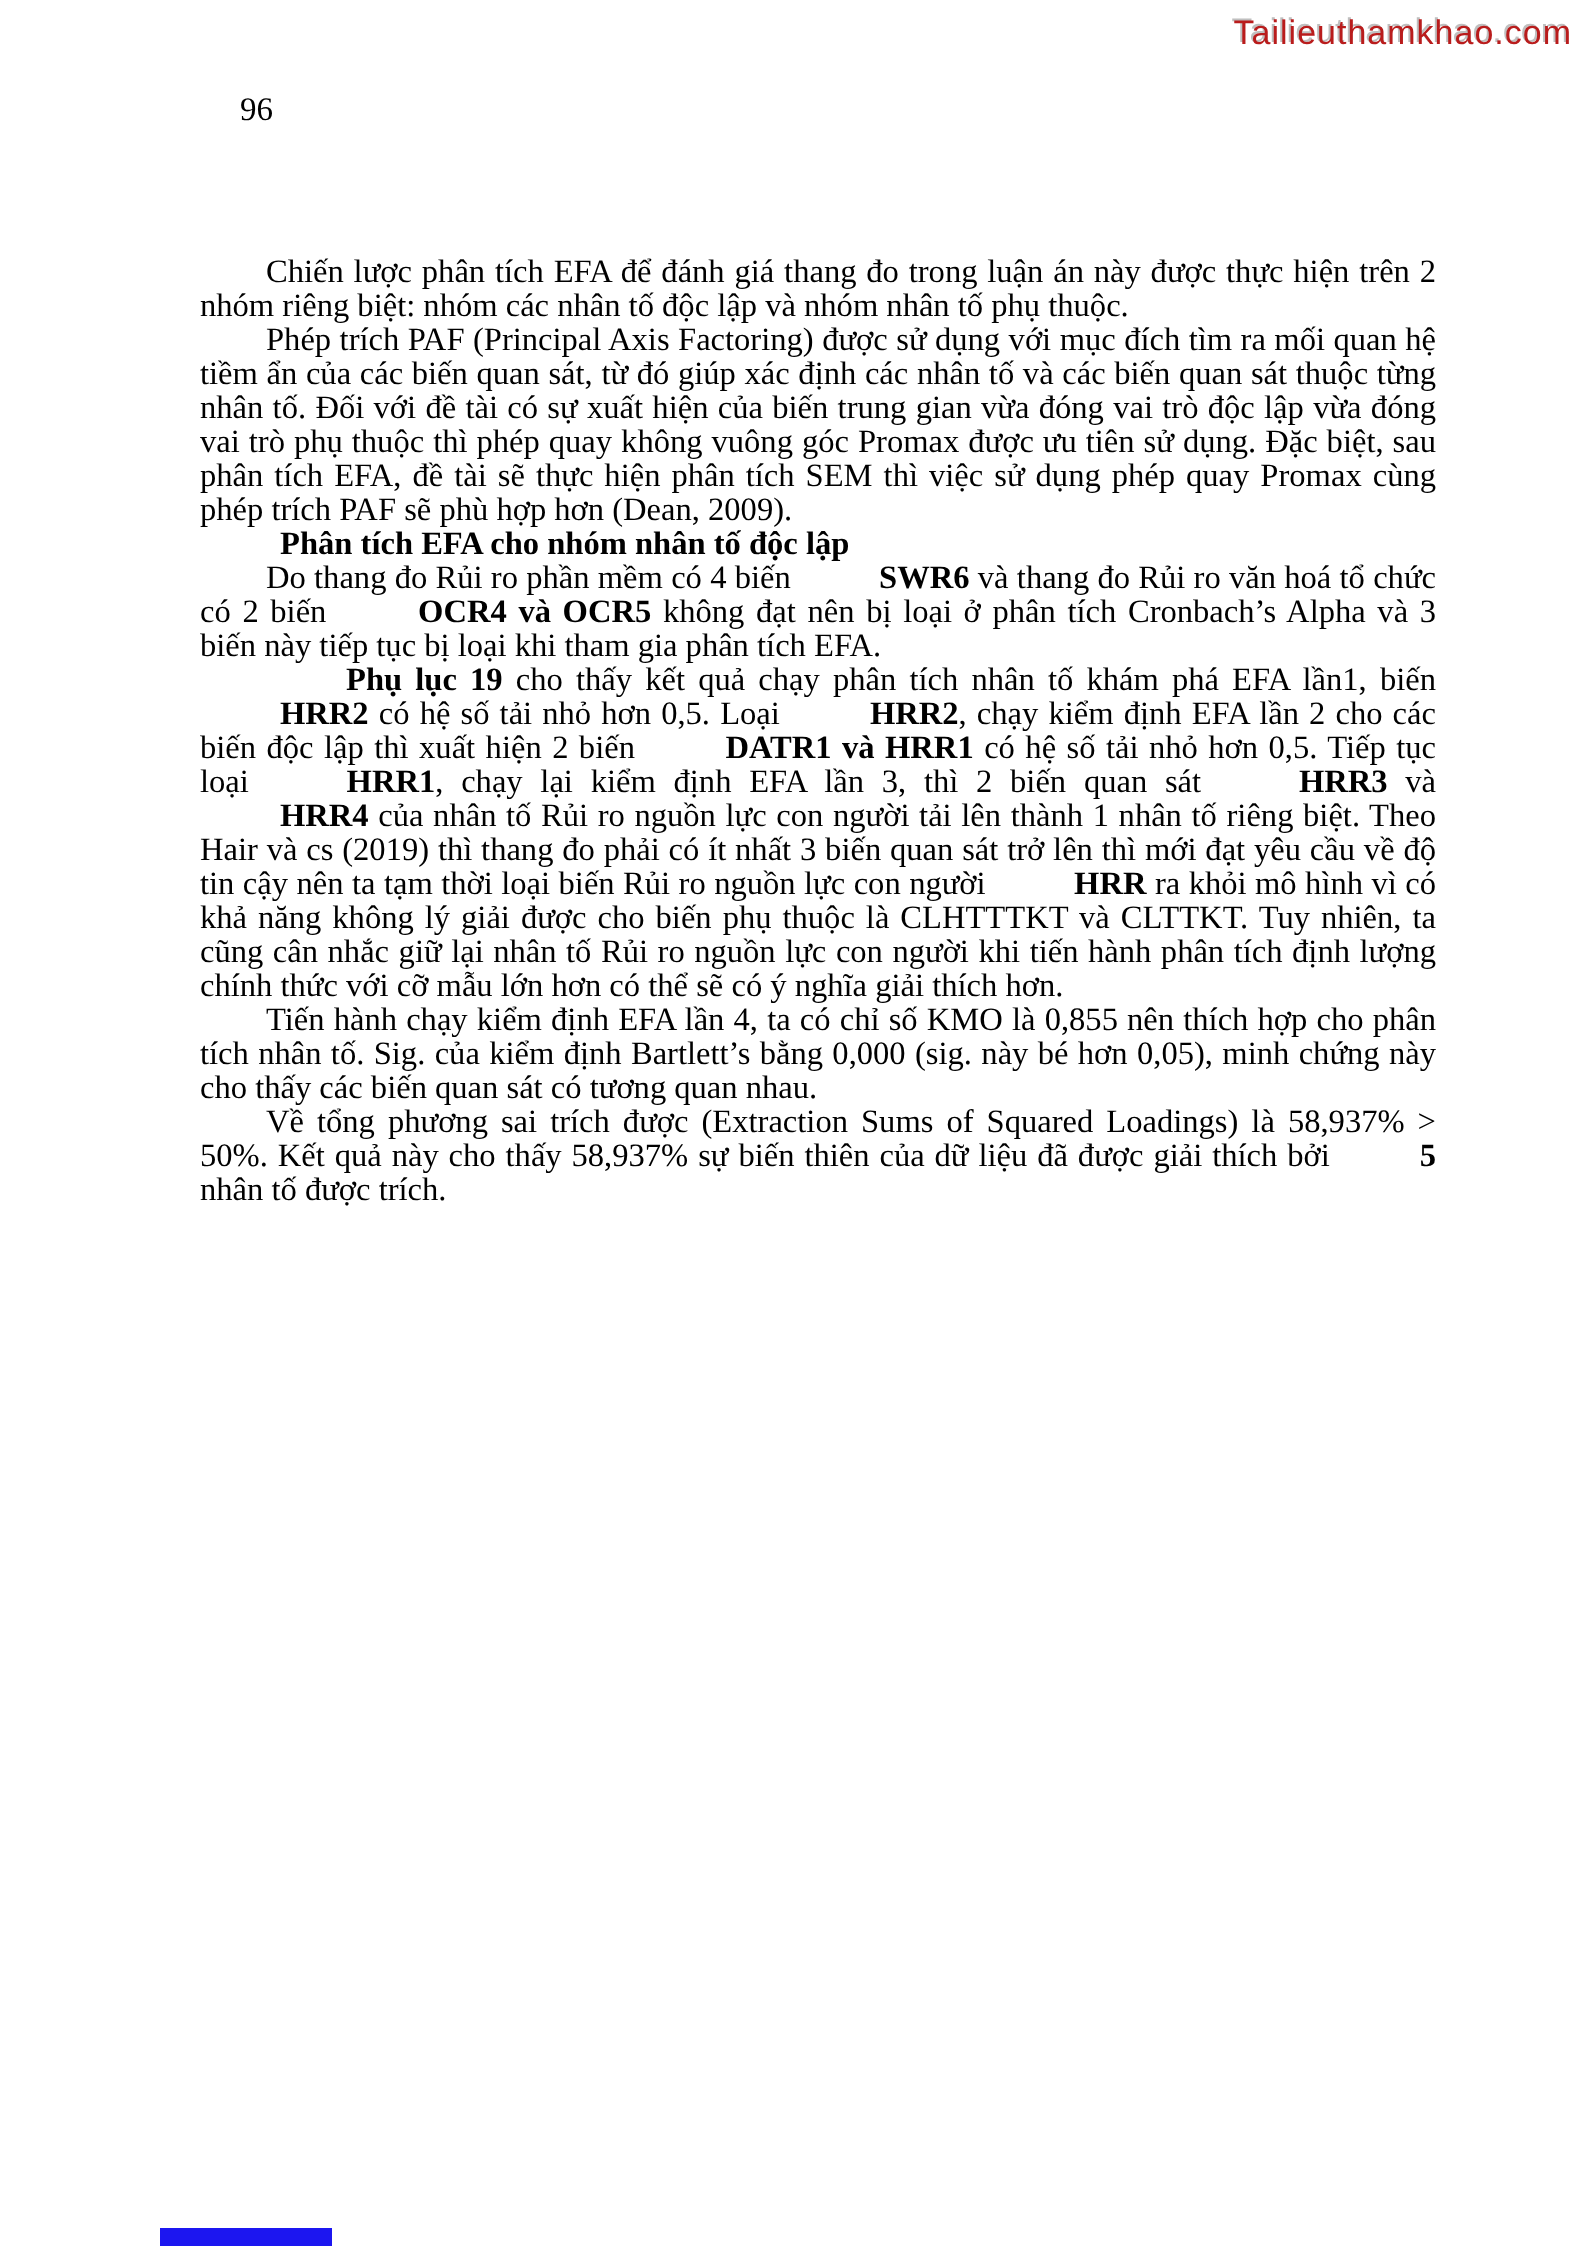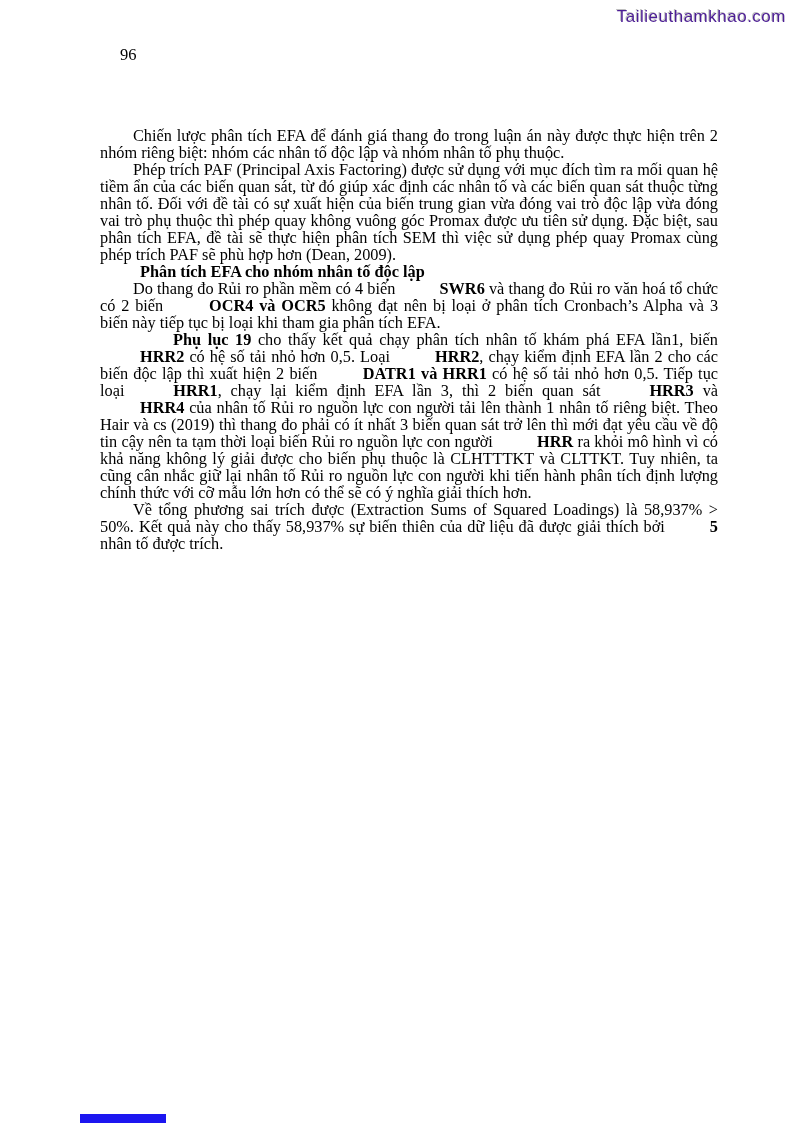--- a/index.html
+++ b/index.html
@@ -67,27 +67,28 @@
     bottom: 0;
     width: 86px;
     height: 9px;
     background: #1c16f0;
   }
 </style>
 </head>
 <body>
 
 <div class="page">
-  <div class="watermark" style="color: #4c1d95;">Tailieuthamkhao.com</div>
+  <div class="watermark" style="color: #b91c1c;">Tailieuthamkhao.com</div>
 
   <div class="page-number">96</div>
 
   <div class="content" id="doc-body">
       <p class="body-para"><span>Chiến lược phân tích EFA để đánh giá thang đo trong luận án này được thực hiện trên 2 nhóm riêng biệt: nhóm các nhân tố độc lập và nhóm nhân tố phụ thuộc.</span></p>
       <p class="body-para"><span>Phép trích PAF (Principal Axis Factoring) được sử dụng với mục đích tìm ra mối quan hệ tiềm ẩn của các biến quan sát, từ đó giúp xác định các nhân tố và các biến quan sát thuộc từng nhân tố. Đối với đề tài có sự xuất hiện của biến trung gian vừa đóng vai trò độc lập vừa đóng vai trò phụ thuộc thì phép quay không vuông góc Promax được ưu tiên sử dụng. Đặc biệt, sau phân tích EFA, đề tài sẽ thực hiện phân tích SEM thì việc sử dụng phép quay Promax cùng phép trích PAF sẽ phù hợp hơn (Dean, 2009).</span></p>
       <p class="heading"><b>Phân tích EFA cho nhóm nhân tố độc lập</b></p>
       <p class="body-para"><span>Do thang đo Rủi ro phần mềm có 4 biến </span><b>SWR6</b><span> và thang đo Rủi ro văn hoá tổ chức có 2 biến </span><b>OCR4 và OCR5</b><span> không đạt nên bị loại ở phân tích Cronbach’s Alpha và 3 biến này tiếp tục bị loại khi tham gia phân tích EFA.</span></p>
       <p class="body-para"><b>Phụ lục 19</b><span> cho thấy kết quả chạy phân tích nhân tố khám phá EFA lần1, biến </span><b>HRR2</b><span> có hệ số tải nhỏ hơn 0,5. Loại </span><b>HRR2</b><span>, chạy kiểm định EFA lần 2 cho các biến độc lập thì xuất hiện 2 biến </span><b>DATR1 và HRR1</b><span> có hệ số tải nhỏ hơn 0,5. Tiếp tục loại </span><b>HRR1</b><span>, chạy lại kiểm định EFA lần 3, thì 2 biến quan sát </span><b>HRR3</b><span> và </span><b>HRR4</b><span> của nhân tố Rủi ro nguồn lực con người tải lên thành 1 nhân tố riêng biệt. Theo Hair và cs (2019) thì thang đo phải có ít nhất 3 biến quan sát trở lên thì mới đạt yêu cầu về độ tin cậy nên ta tạm thời loại biến Rủi ro nguồn lực con người </span><b>HRR</b><span> ra khỏi mô hình vì có khả năng không lý giải được cho biến phụ thuộc là CLHTTTKT và CLTTKT. Tuy nhiên, ta cũng cân nhắc giữ lại nhân tố Rủi ro nguồn lực con người khi tiến hành phân tích định lượng chính thức với cỡ mẫu lớn hơn có thể sẽ có ý nghĩa giải thích hơn.</span></p>
+      <p class="body-para"><span>Tiến hành chạy kiểm định EFA lần 4, ta có chỉ số KMO là 0,855 nên thích hợp cho phân tích nhân tố. Sig. của kiểm định Bartlett’s bằng 0,000 (sig. này bé hơn 0,05), minh chứng này cho thấy các biến quan sát có tương quan nhau.</span></p>
       <p class="body-para"><span>Về tổng phương sai trích được (Extraction Sums of Squared Loadings) là 58,937% &gt; 50%. Kết quả này cho thấy 58,937% sự biến thiên của dữ liệu đã được giải thích bởi </span><b>5</b><span> nhân tố được trích.</span></p>
     </div>
 
   <div class="accent-bar" style="background: rgb(28, 22, 240);"></div>
 </div>
 
 </body></html>

